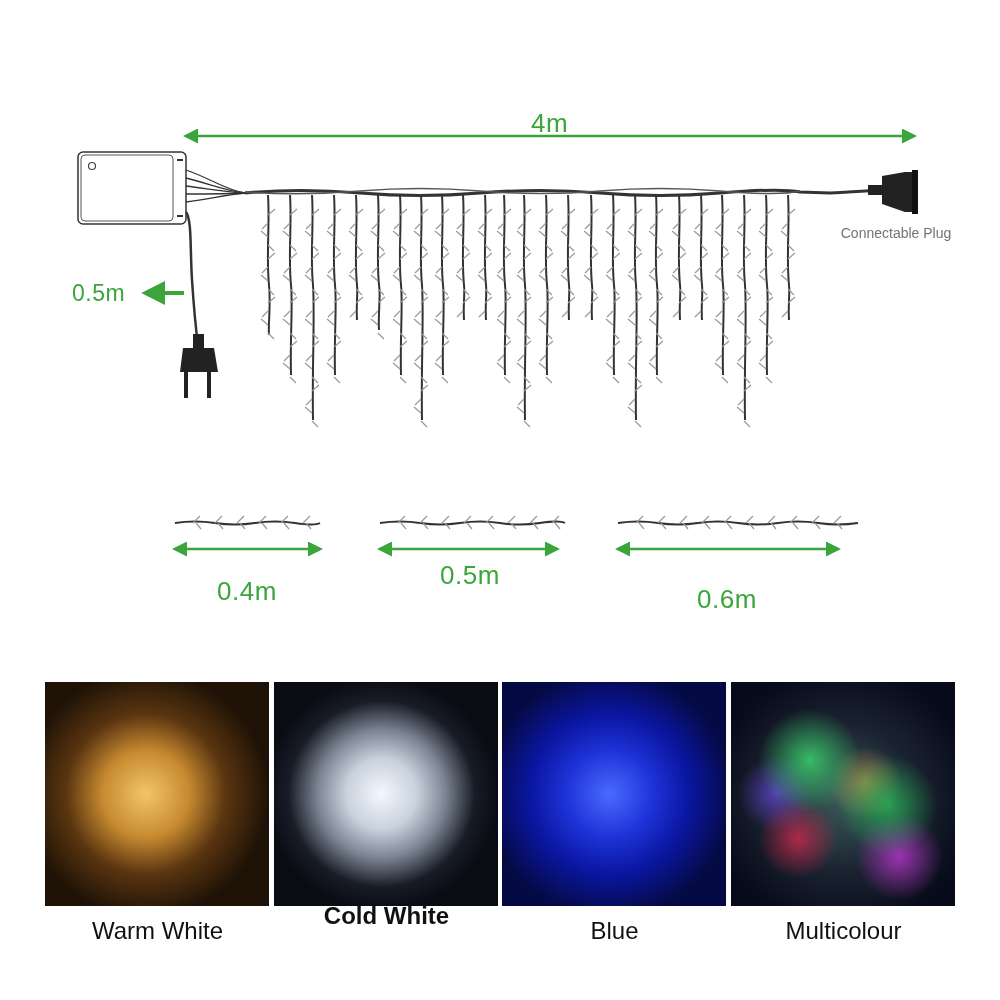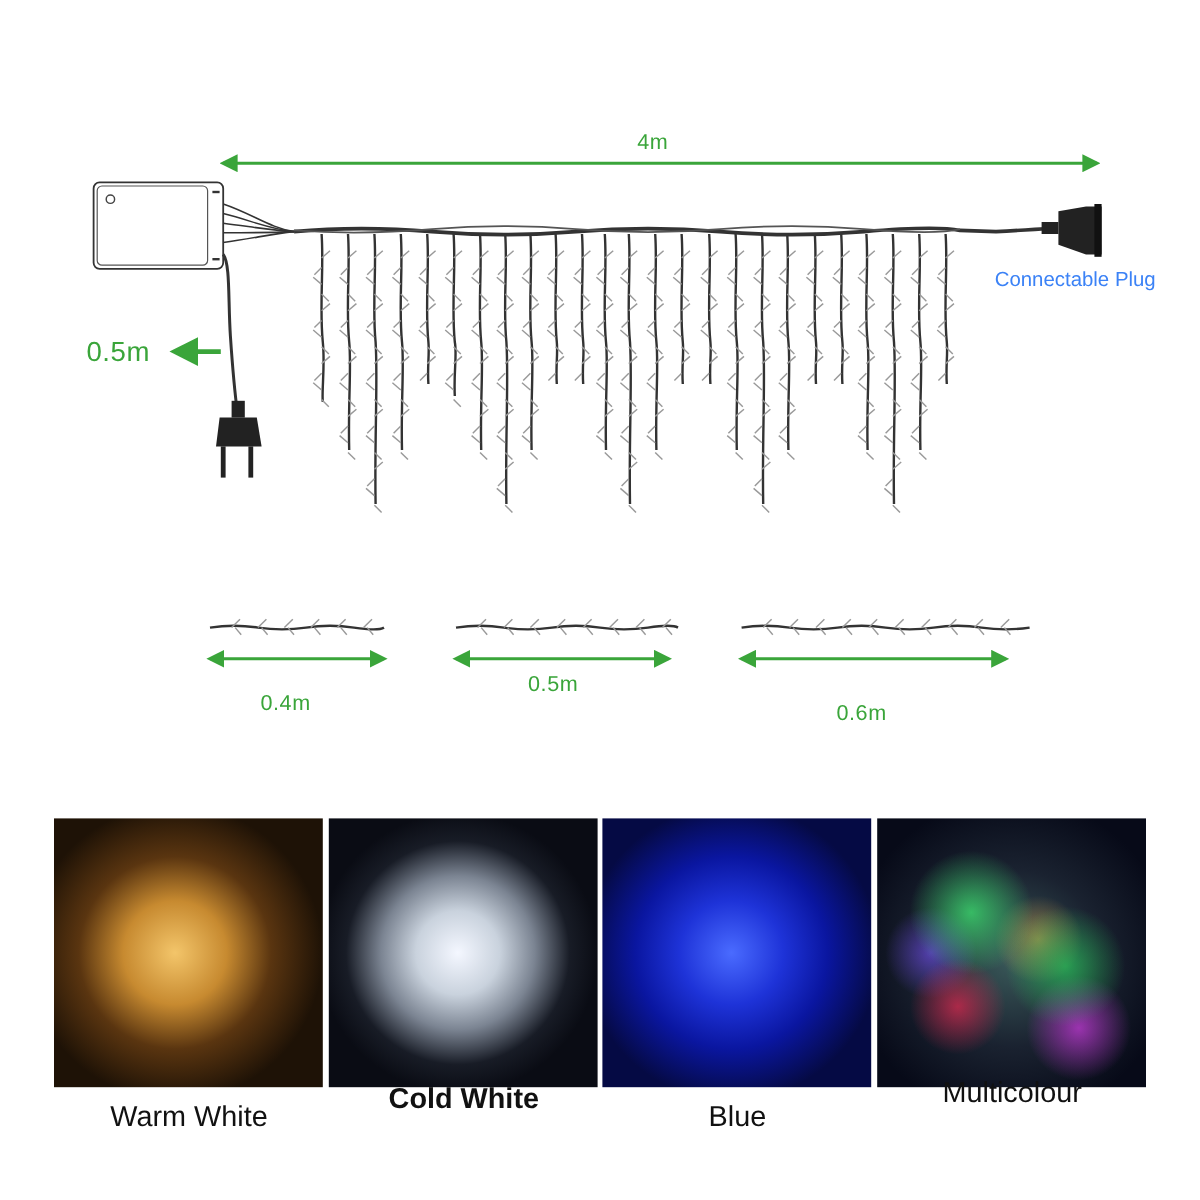--- a/index.html
+++ b/index.html
@@ -1,19 +1,19 @@
 <!DOCTYPE html>
 <html><head>
 <meta charset="utf-8">
 <style>
   html,body{margin:0;padding:0;background:#fff;}
   body{width:1000px;height:1000px;position:relative;overflow:hidden;font-family:"Liberation Sans",sans-serif;}
   .abs{position:absolute;}
-  .dim{color:#3aa53a;font-size:18px;font-weight:300;letter-spacing:0.5px;}
-  .lbl{color:#3b82f6;font-size:17px;line-height:22px;text-align:center;}
+  .dim{color:#3aa53a;font-size:26px;font-weight:300;letter-spacing:0.5px;}
+  .lbl{color:#737373;font-size:14px;line-height:22px;text-align:center;}
   .caption{color:#111;font-size:24px;text-align:center;width:225px;}
   .photo{position:absolute;top:682px;width:224px;height:224px;overflow:hidden;}
   svg{position:absolute;left:0;top:0;}
 </style>
 </head>
 <body>
 
 <svg width="1000" height="620" viewBox="0 0 1000 620">
   <defs>
     <marker id="ah" viewBox="0 0 10 10" refX="8" refY="5" markerWidth="6" markerHeight="6" orient="auto-start-reverse">
@@ -530,13 +530,13 @@
        radial-gradient(circle at 70% 55%, rgba(40,200,90,0.7) 0%, rgba(40,200,90,0) 25%),
        radial-gradient(circle at 30% 70%, rgba(230,40,80,0.7) 0%, rgba(230,40,80,0) 18%),
        radial-gradient(circle at 75% 78%, rgba(210,60,230,0.7) 0%, rgba(210,60,230,0) 18%),
        radial-gradient(circle at 20% 50%, rgba(120,80,255,0.6) 0%, rgba(120,80,255,0) 18%),
        radial-gradient(circle at 60% 45%, rgba(255,180,70,0.5) 0%, rgba(255,180,70,0) 20%),
        radial-gradient(ellipse 60% 60% at 50% 52%, #3a5a5a 0%, #1a2230 55%, #070a18 100%);"></div>
 
 <div class="abs caption" style="left:45px;top:917px;">Warm White</div>
 <div class="abs caption" style="left:274px;top:902px;font-weight:bold;">Cold White</div>
 <div class="abs caption" style="left:502px;top:917px;">Blue</div>
-<div class="abs caption" style="left:731px;top:897px;">Multicolour</div>
+<div class="abs caption" style="left:731px;top:917px;">Multicolour</div>
 
 </body></html>

